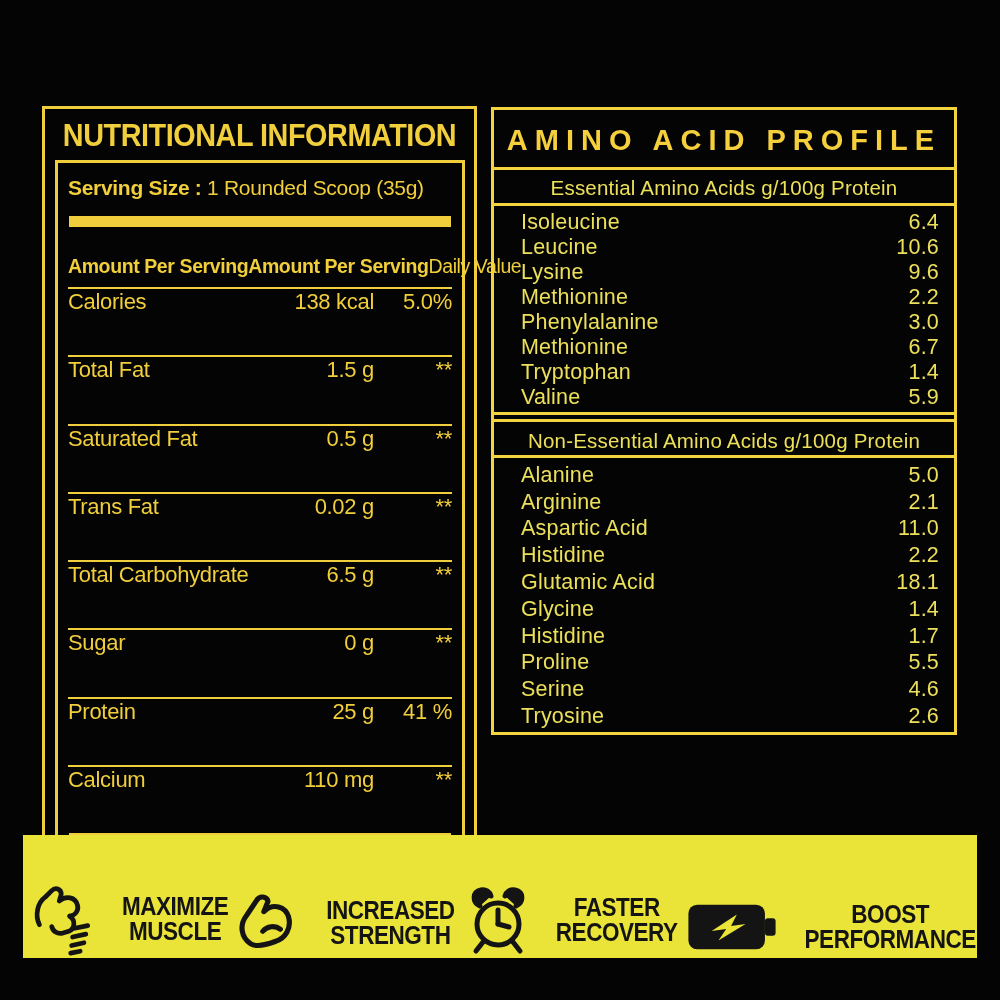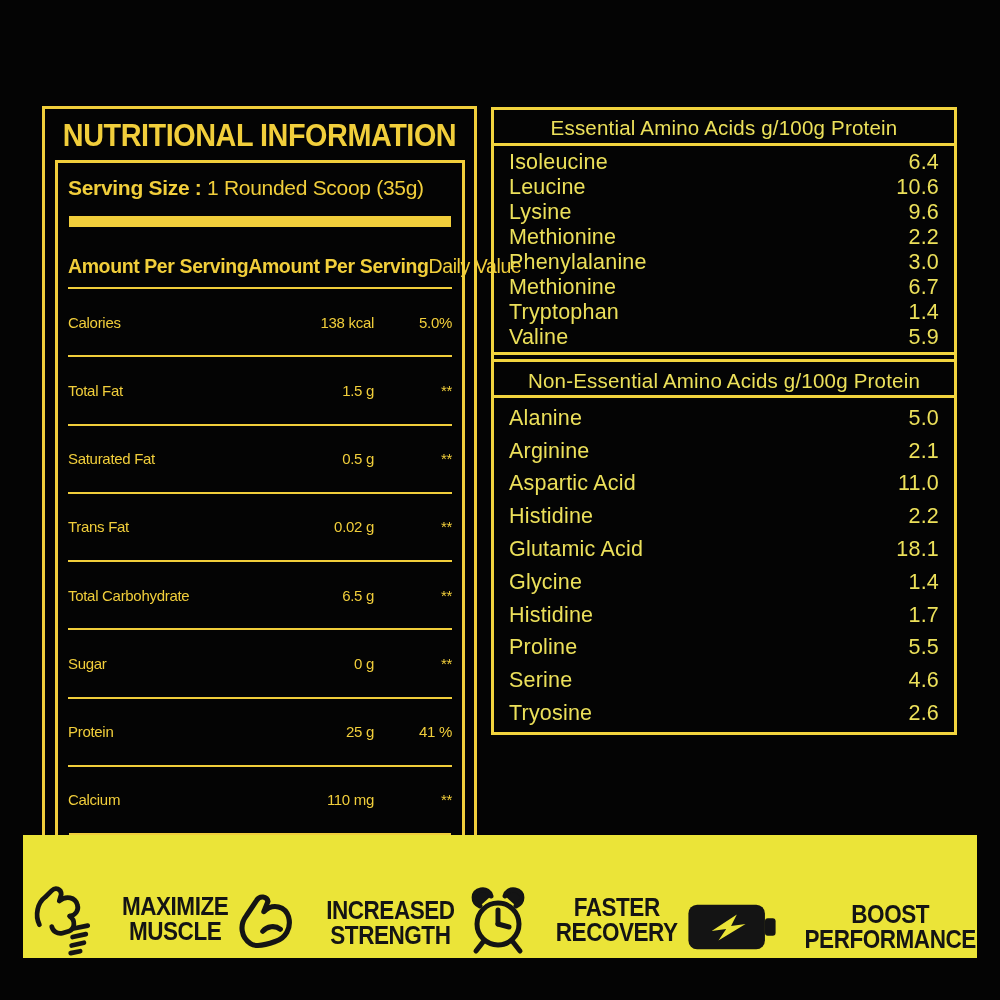--- a/index.html
+++ b/index.html
@@ -16,39 +16,39 @@
               display:flex; flex-direction:column; }
   .serving { margin-top:13px; font-size:21px; letter-spacing:-0.3px; white-space:nowrap; }
   .serving .b { font-weight:bold; }
   .thickbar { height:11px; background:#f1ce3b; margin:16px 1px 0 1px; flex:0 0 auto; }
   .thickbar.bottom { margin-top:0; }
   .np-head { display:flex; justify-content:space-between; align-items:baseline;
              margin-top:28px; padding-bottom:9px; border-bottom:2.5px solid #f1ce3b;
              font-size:19.5px; letter-spacing:-0.4px; white-space:nowrap; }
   .np-head .h { font-weight:bold; }
   .np-rows { flex:1; display:flex; flex-direction:column; }
-  .n-row { flex:1; display:flex; align-items:center; border-bottom:2px solid #f1ce3b;
-           font-size:15px; letter-spacing:-0.3px; }
+  .n-row { flex:1; display:flex; align-items:flex-start; border-bottom:2px solid #f1ce3b;
+           font-size:22px; letter-spacing:-0.3px; }
   .n-row:last-child { border-bottom:none; }
   .n-label { flex:1 1 auto; }
   .n-amount { margin-left:auto; text-align:right; }
   .n-dv { flex:0 0 78px; text-align:right; }
   .footnote { margin:9px 0 6px 0; font-size:16.8px; line-height:23.5px;
               letter-spacing:-0.4px; white-space:nowrap; }
 
   
   .ap { position:absolute; left:491px; top:107px; width:466px; height:628px;
         border:3px solid #f2d43e; color:#ece05a; display:flex; flex-direction:column; }
   .ap-title { height:60px; line-height:60px; text-align:center; font-weight:bold;
               font-size:29px; letter-spacing:7px; color:#f5d03c;
               border-bottom:3px solid #f2d43e; white-space:nowrap; }
   .ap-band { height:36px; line-height:35px; text-align:center; font-size:20.5px;
              letter-spacing:0.2px; border-bottom:3px solid #f2d43e; white-space:nowrap; }
   .ap-band.second { border-top:3px solid #f2d43e; margin-top:4px; height:39px; line-height:37px; }
-  .ap-list { padding:4px 15px 2px 15px; display:flex; flex-direction:column; }
+  .ap-list { padding:4px 15px 2px 27px; display:flex; flex-direction:column; }
   .ap-list.first { flex:0 0 206px; border-bottom:3px solid #f2d43e; }
   .ap-list.second { flex:1; }
   .a-row { flex:1; display:flex; justify-content:space-between; align-items:center;
            font-size:21.5px; letter-spacing:0.2px; }
 
   
   .banner { position:absolute; left:23px; top:835px; width:954px; height:123px;
             background:#ebe438; display:flex; align-items:flex-end;
             justify-content:space-evenly; padding:0 6px; }
   .feature { display:flex; align-items:center; gap:15px; }
@@ -118,20 +118,21 @@
         </div>
       <div class="thickbar bottom"></div>
       <div class="footnote">
         <div>*Percent Daily Values are based on recommended daily allowance as per</div>
         <div>serving size according to the Indian council of Medical Research Guidelines</div>
       </div>
     </div>
   </section>
 
   <section class="ap">
+    <div class="ap-title">AMINO ACID PROFILE</div>
     <div class="ap-band">Essential Amino Acids g/100g Protein</div>
     <div class="ap-list first">
         <div class="a-row">
           <span class="a-name">Isoleucine</span>
           <span class="a-value">6.4</span>
         </div>
         <div class="a-row">
           <span class="a-name">Leucine</span>
           <span class="a-value">10.6</span>
         </div>

